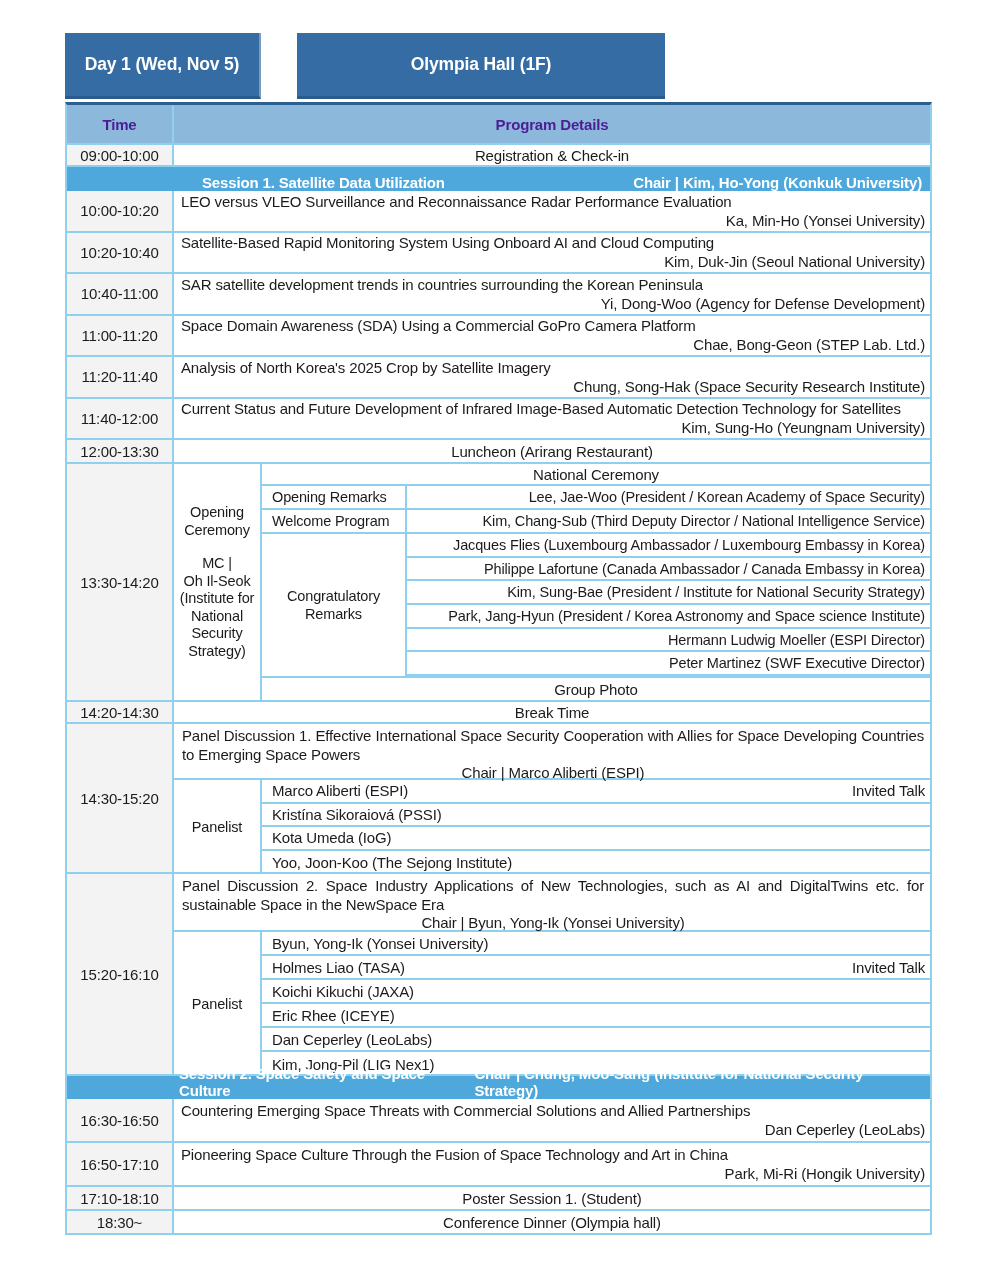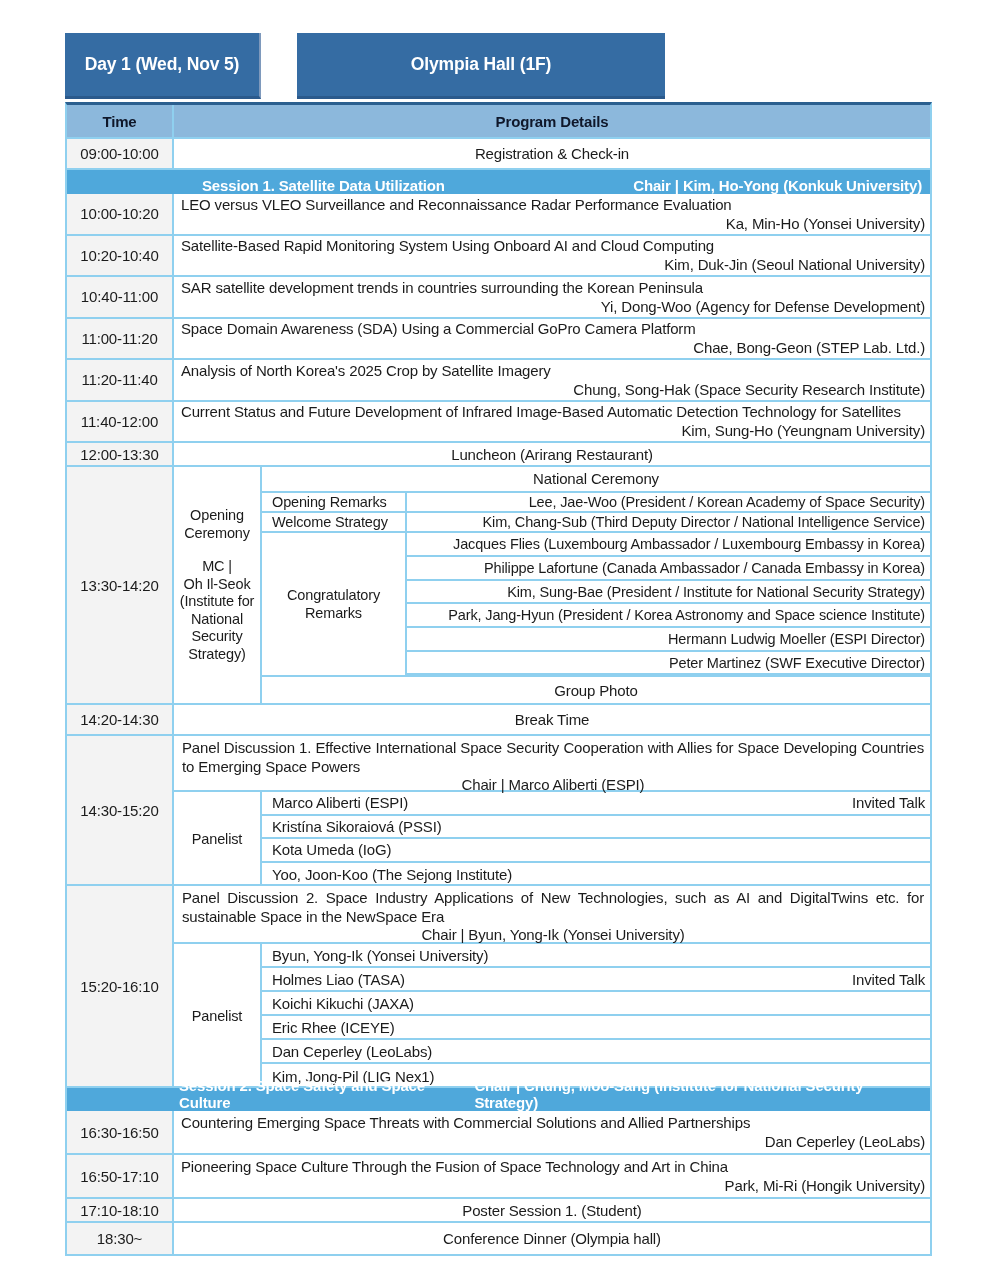--- a/index.html
+++ b/index.html
@@ -32,25 +32,25 @@
   .row:last-child{border-bottom:none;}
 
   .time-cell{
     flex:none;width:107px;background:#F3F3F3;
     display:flex;align-items:center;justify-content:center;
     border-right:2px solid #8FD0EF;font-size:15px;
   }
   .center-cell{flex:1;display:flex;align-items:center;justify-content:center;}
 
   
-  .colhead{height:34px;background:#8CB8DC;font-weight:bold;color:#0f172a;text-align:right;}
+  .colhead{height:40px;background:#8CB8DC;font-weight:bold;color:#4c1d95;text-align:right;}
   .colhead .time-cell{background:#8CB8DC;}
 
   
-  .h23{height:31px;} .h24{height:24px;} .h44{height:44px;}
+  .h23{height:22px;} .h24{height:24px;} .h44{height:44px;}
 
   
   .session-bar{
     height:24px;background:#4FA8DB;color:#ffffff;font-weight:bold;
     display:flex;align-items:flex-end;justify-content:space-between;
     padding:0 8px 0 135px;border-bottom:none;
   }
   .session-bar.s2{height:23px;padding-left:112px;}
 
   
@@ -194,21 +194,21 @@
       </div>
       <div class="c-right">
         <div class="c-row h23">
           <div class="c-center">National Ceremony</div>
         </div>
         <div class="c-row h24">
           <div class="c-label">Opening Remarks</div>
           <div class="c-value">Lee, Jae-Woo (President / Korean Academy of Space Security)</div>
         </div>
         <div class="c-row h24">
-          <div class="c-label">Welcome Strategy</div>
+          <div class="c-label">Welcome Program</div>
           <div class="c-value">Kim, Chang-Sub (Third Deputy Director / National Intelligence Service)</div>
         </div>
         <div class="c-row congrats">
           <div class="c-label centered">Congratulatory Remarks</div>
           <div class="congrats-col">
             <div class="c-row">
                 <div class="c-value">Jacques Flies (Luxembourg Ambassador / Luxembourg Embassy in Korea)</div>
               </div>
             <div class="c-row">
                 <div class="c-value">Philippe Lafortune (Canada Ambassador / Canada Embassy in Korea)</div>

